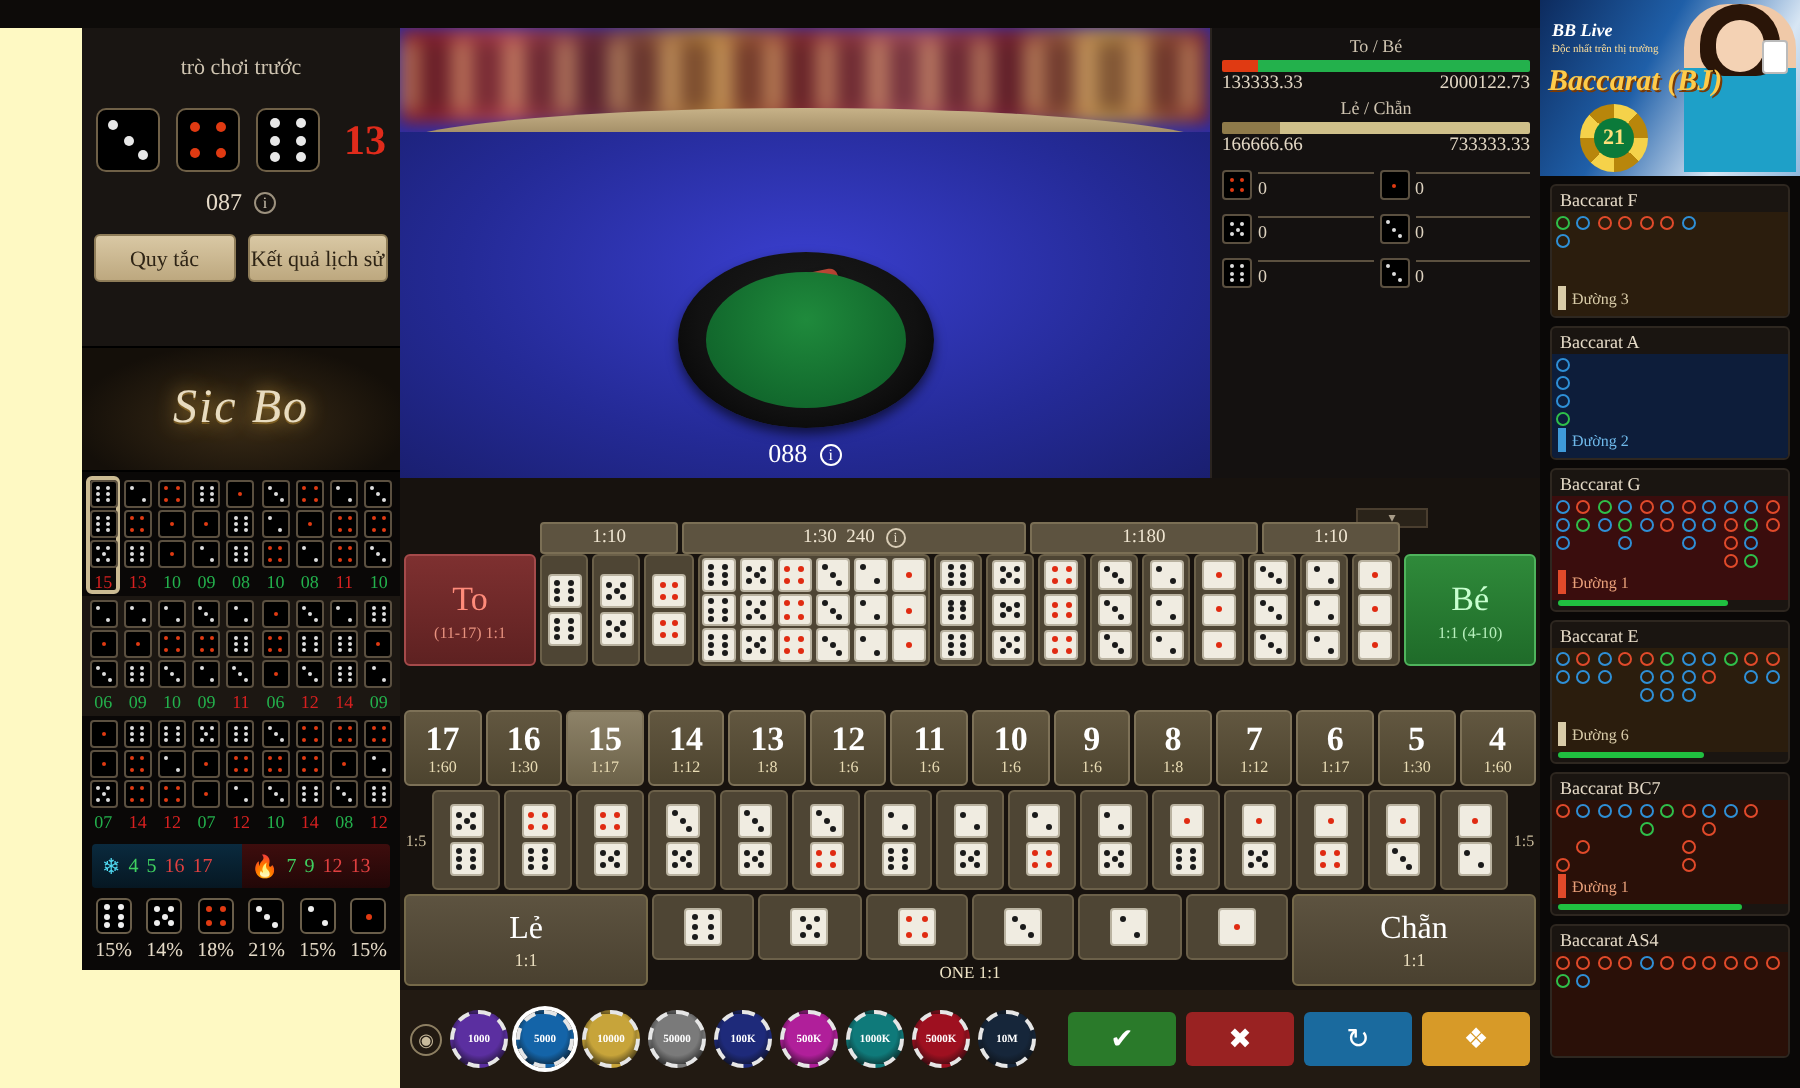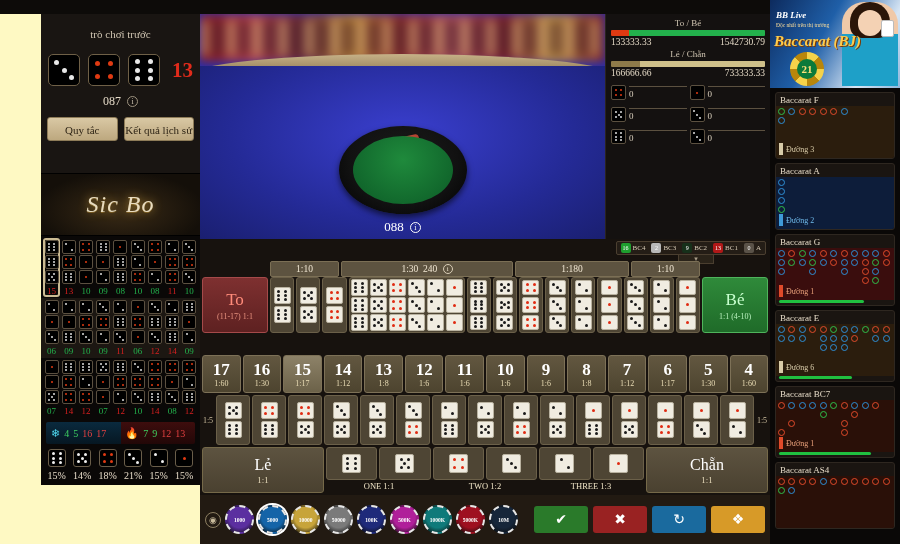--- a/index.html
+++ b/index.html
@@ -180,21 +180,21 @@
     padding:0 2px; gap:2px;}
   .oe{ width:122px; background:linear-gradient(#5d5340,#4a4130); border:1px solid #756949;
     border-radius:3px; display:flex; flex-direction:column; align-items:center;
     justify-content:center;}
   .oe-n{ font-size:16px; color:#fff;} .oe-o{ font-size:9px; color:#e7dbbc; margin-top:1px;}
   .singles{ flex:1; display:flex; flex-direction:column; }
   .singles-row{ flex:1; display:flex; gap:2px;}
   .sing{ flex:1; background:#4e4534; border:1px solid #6b6049; border-radius:3px;
     display:flex; align-items:center; justify-content:center;}
   .sing .bd{ width:19px; height:19px;}
-  .sing-lbl{ height:13px; display:flex; }
+  .sing-lbl{ height:13px; display:flex;flex-direction:column; }
   .sl{ flex:1; text-align:center; font-size:8.5px; color:#efe4c6; line-height:13px;}
 
   .chips{ position:absolute; left:0; top:256px; width:570px; height:49px;
     background:#221a12; display:flex; align-items:center; padding:0 5px; gap:4px;}
   .chipbtn{ width:16px; height:16px; border-radius:50%; border:1px solid #8d7f62;
     color:#c9bb9c; font-size:9px; display:flex; align-items:center; justify-content:center;}
   .chip{ width:29px; height:29px; border-radius:50%; position:relative;
     display:flex; align-items:center; justify-content:center;
     border:2px dashed #e6e6e6; font-size:5.5px; color:#fff; font-weight:bold;}
   .chip.sel{ box-shadow:0 0 0 2px #fff; }
@@ -916,21 +916,21 @@
   </div>
 
   <div class="stats">
     <div class="st-lab">To / Bé</div>
     <div class="st-bar" id="bsBar">
         <div style="width: 12%; background: rgb(224, 58, 18);"></div>
         <div style="flex: 1 1 0%; background: rgb(35, 177, 76);"></div>
       </div>
     <div class="st-vals">
       <span>133333.33</span>
-      <span>1542730.79</span>
+      <span>2000122.73</span>
     </div>
     <div class="st-lab">Lẻ / Chẵn</div>
     <div class="st-bar" id="oeBar">
         <div style="width: 19%; background: rgb(142, 122, 74);"></div>
         <div style="flex: 1 1 0%; background: rgb(207, 192, 138);"></div>
       </div>
     <div class="st-vals">
       <span>166666.66</span>
       <span>733333.33</span>
     </div>
@@ -1008,42 +1008,20 @@
             <div class="dsl">
               <div class="dsl-line"></div>
               <div class="dsl-v">0</div>
             </div>
           </div>
         </div>
       </div>
   </div>
 
   <div class="bet">
-    <div class="tabs" id="tabs">
-        <div class="tab">
-          <div class="tdot" style="background: rgb(30, 158, 46);">16</div>
-          <div class="tlab">BC4</div>
-        </div>
-        <div class="tab">
-          <div class="tdot" style="background: rgb(184, 184, 184);">2</div>
-          <div class="tlab">BC3</div>
-        </div>
-        <div class="tab">
-          <div class="tdot" style="background: rgb(22, 48, 26);">9</div>
-          <div class="tlab">BC2</div>
-        </div>
-        <div class="tab">
-          <div class="tdot" style="background: rgb(176, 24, 24);">13</div>
-          <div class="tlab">BC1</div>
-        </div>
-        <div class="tab">
-          <div class="tdot" style="background: rgb(90, 82, 72);">0</div>
-          <div class="tlab">A</div>
-        </div>
-      </div>
     <div class="chev2">▾</div>
     <div class="oddrow" id="oddRow">
         <div style="width: 66px;"></div>
         <div class="oddcell" style="flex: 3 1 0%;">
           <span>1:10</span>
         </div>
         <div class="oddcell" style="flex: 7.6 1 0%;">
           <span>1:30</span>
           <span>&nbsp;&nbsp;240&nbsp;</span>
           <span class="infoc">i</span>

